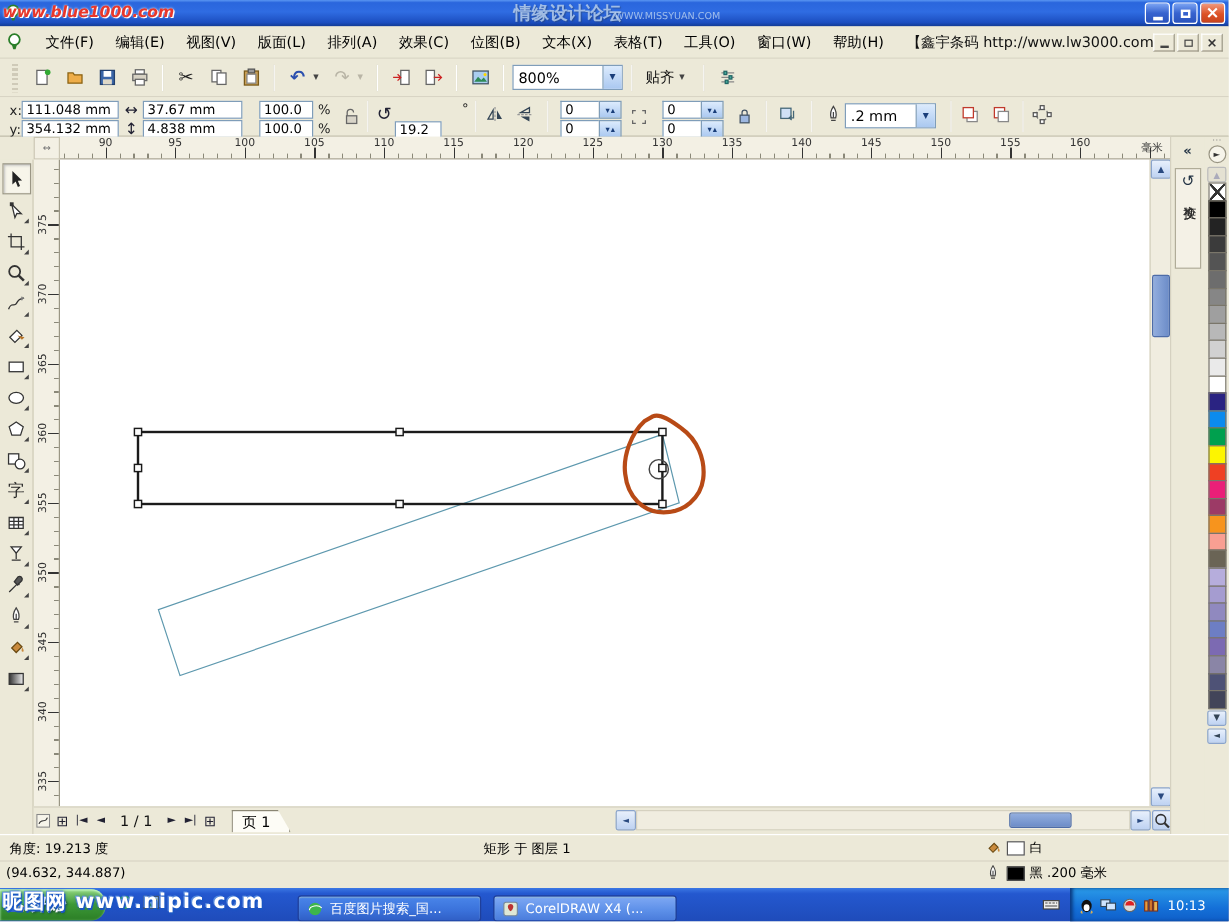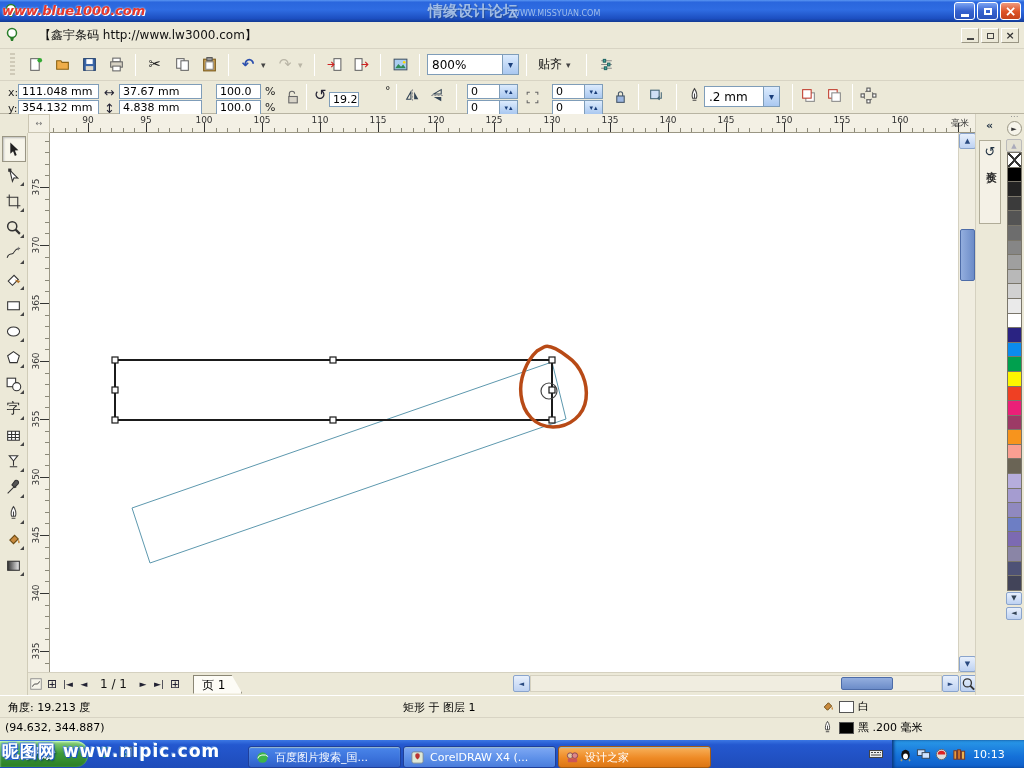--- a/index.html
+++ b/index.html
@@ -149,21 +149,21 @@
 
   
   #taskbar{position:absolute;left:0;top:740px;width:1024px;height:40px;
     background:linear-gradient(180deg,#3b77e4 0%,#2458cf 12%,#1d48b4 85%,#15348c 100%)}
   #startbtn{position:absolute;left:0;top:1px;width:88px;height:26px;border-radius:0 12px 12px 0;
     background:linear-gradient(180deg,#8fd47e,#3d9a37 48%,#2f8329 90%);box-shadow:inset 0 1px 2px #cfc;
     display:flex;align-items:center;gap:4px;padding-left:6px;color:#fff;font-weight:bold;font-style:italic;font-size:14px;text-shadow:1px 1px 2px #143}
   #startbtn svg{width:16px;height:16px}
   #quicklaunch{position:absolute;left:96px;top:4px;display:flex;gap:6px;align-items:center}
   #quicklaunch svg{width:16px;height:16px}
-  #taskbtns{position:absolute;left:248px;top:6px;display:flex;gap:2px}
+  #taskbtns{position:absolute;left:248px;top:6px;display:flex;gap:10px}
   .taskbtn{width:153px;height:22px;border-radius:3px;display:flex;align-items:center;gap:5px;padding:0 6px;color:#fff;font-size:11px;
     border:1px solid #1f3f9a;background:linear-gradient(180deg,#4a86ea,#3a71da 60%,#305fc6);box-shadow:inset 0 1px 1px #9bc;overflow:hidden}
   .taskbtn svg{width:15px;height:15px;flex:0 0 auto}
   .taskbtn span{white-space:nowrap;overflow:hidden}
   .taskbtn.active{background:linear-gradient(180deg,#7fa9f4,#5c8fe8 60%,#4a7cdb)}
   .taskbtn.alert{background:linear-gradient(180deg,#f8b25c,#ee8a25 55%,#db7514);border-color:#a55a10}
   #tray{position:absolute;right:0;top:0;width:132px;height:28px;
     background:linear-gradient(180deg,#2a9ae8,#1470d8 60%,#0f5ec8);box-shadow:inset 2px 0 3px #0a3a80;
     display:flex;align-items:center;gap:3px;padding-left:6px}
   #tray svg{width:15px;height:15px}
@@ -201,20 +201,34 @@
   <span id="wm-missyuan">情缘设计论坛</span>
   <span id="wm-missyuan-url">WWW.MISSYUAN.COM</span>
 
   <div id="menubar">
     <span class="micon">
         <svg viewBox="0 0 16 16" width="16" height="16" fill="none" stroke-width="1">
           <circle cx="8" cy="6" r="4.5" fill="#fff" stroke="#2a7e2a" stroke-width="1.5"></circle>
           <path d="M6 10.5 h4 l-1 3.5 h-2 z" fill="#2a7e2a"></path>
         </svg>
       </span>
+    <div id="menu-items" style="display: flex;">
+        <span class="menu-item">文件(F)</span>
+        <span class="menu-item">编辑(E)</span>
+        <span class="menu-item">视图(V)</span>
+        <span class="menu-item">版面(L)</span>
+        <span class="menu-item">排列(A)</span>
+        <span class="menu-item">效果(C)</span>
+        <span class="menu-item">位图(B)</span>
+        <span class="menu-item">文本(X)</span>
+        <span class="menu-item">表格(T)</span>
+        <span class="menu-item">工具(O)</span>
+        <span class="menu-item">窗口(W)</span>
+        <span class="menu-item">帮助(H)</span>
+      </div>
     <span id="menu-promo">【鑫宇条码 http://www.lw3000.com】</span>
     <div id="mdibtns">
       <span class="mdib">
           <i class="mg-min"></i>
         </span>
       <span class="mdib">
           <i class="mg-rest"></i>
         </span>
       <span class="mdib">
           <i class="mg-x">×</i>
@@ -339,21 +353,21 @@
       </div>
     <span class="pl" style="left:265px;top:20px">%</span>
     <span class="pbtn" style="left:284px;top:7px">
         <svg viewBox="0 0 16 16" width="16" height="16" fill="none" stroke-width="1">
           <rect x="4.5" y="8" width="8" height="6" fill="#d8d4c8" stroke="#666"></rect>
           <path d="M5 8 V5.5 a2.5 2.5 0 0 1 5 0" stroke="#666"></path>
         </svg>
       </span>
     <span class="psep" style="left:306px"></span>
     <span class="picon" style="left:314px;top:7px;font-size:15px">↺</span>
-    <div class="fld" style="left:329px;top:11px;width:30px">
+    <div class="fld" style="left:329px;top:20px;width:39px">
         <span>19.2</span>
       </div>
     <span class="degbox" style="left:385px;top:3px">°</span>
     <span class="psep" style="left:396px"></span>
     <span class="pbtn" style="left:404px;top:6px">
         <svg viewBox="0 0 16 16" width="16" height="16" fill="none" stroke-width="1">
           <path d="M8 2 v12" stroke="#999" stroke-dasharray="2 1"></path>
           <path d="M6.5 4.5 v7 l-4 0 z" stroke="#345"></path>
           <path d="M9.5 4.5 v7 l4 0 z" fill="#345"></path>
         </svg>
@@ -761,30 +775,20 @@
         </div>
         <div class="taskbtn active">
           <span>
             <svg viewBox="0 0 16 16" width="16" height="16" fill="none" stroke-width="1">
               <rect x="2" y="2" width="12" height="12" rx="2" fill="#dfe8d5" stroke="#789"></rect>
               <path d="M8 3.5 c-2.8 0 -3.6 4 0 6.5 c3.6 -2.5 2.8 -6.5 0 -6.5" fill="#b33"></path>
             </svg>
           </span>
           <span>CorelDRAW X4 (...</span>
         </div>
-        <div class="taskbtn alert">
-          <span>
-            <svg viewBox="0 0 16 16" width="16" height="16" fill="none" stroke-width="1">
-              <circle cx="5.5" cy="6" r="3" fill="#e0c7a0" stroke="#845"></circle>
-              <circle cx="10.5" cy="6" r="3" fill="#d88" stroke="#845"></circle>
-              <rect x="3" y="9" width="10" height="4" rx="1" fill="#c55"></rect>
-            </svg>
-          </span>
-          <span>设计之家</span>
-        </div>
       </div>
     <span id="kbicon">
         <svg viewBox="0 0 16 16" width="16" height="16" fill="none" stroke-width="1">
           <rect x="1.5" y="4.5" width="13" height="7" fill="#eee" stroke="#444"></rect>
           <path d="M3 6.5 h2 M6 6.5 h2 M9 6.5 h2 M12 6.5 h1 M3 9 h10" stroke="#444"></path>
         </svg>
       </span>
     <div id="tray">
       <span>
           <svg viewBox="0 0 16 16" width="16" height="16" fill="none" stroke-width="1">

